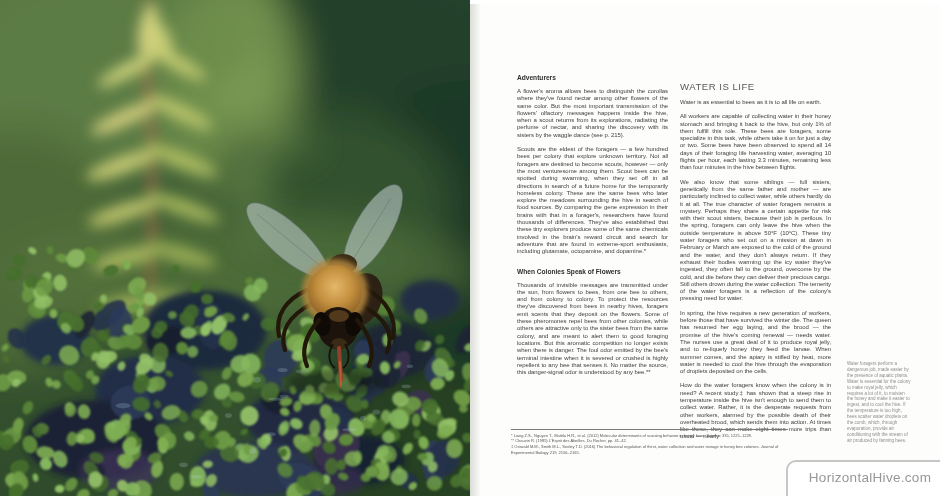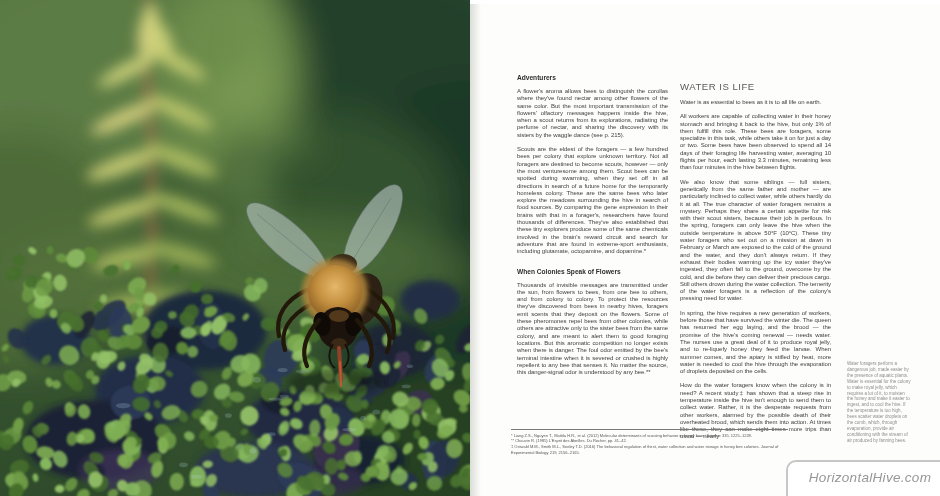--- a/index.html
+++ b/index.html
@@ -25,21 +25,21 @@
   .sidebar-note{position:absolute;left:377px;top:357px;width:64px;
     font-size:4.5px;line-height:5.9px;color:#8d8d8d;text-align:left;}
   .footnotes{position:absolute;left:41px;top:425px;width:277px;
     border-top:0.5px solid #7a7a7a;padding-top:2.5px;}
   .footnotes .fn{font-size:4px;line-height:5.4px;color:#565656;margin-bottom:0.5px;}
   .page-number{position:absolute;top:459px;right:8px;font-size:6.5px;color:#757575;}
   
   .watermark{position:absolute;right:-14px;bottom:-16px;width:168px;height:52px;
     background:#ffffff;border:2px solid #c6c6c6;border-radius:10px;
     text-align:center;padding-top:6px;box-sizing:border-box;}
-  .watermark span{font-size:13.5px;color:#979797;letter-spacing:0.3px;font-style:italic;}
+  .watermark span{font-size:13.5px;color:#979797;letter-spacing:0.3px;}
 </style>
 </head>
 <body>
 
 <div class="stage">
 
   <div class="photo">
     <svg width="470" height="496" viewBox="0 0 470 496">
       <defs>
         <linearGradient id="bgGrad" x1="0" y1="0" x2="0" y2="1">

